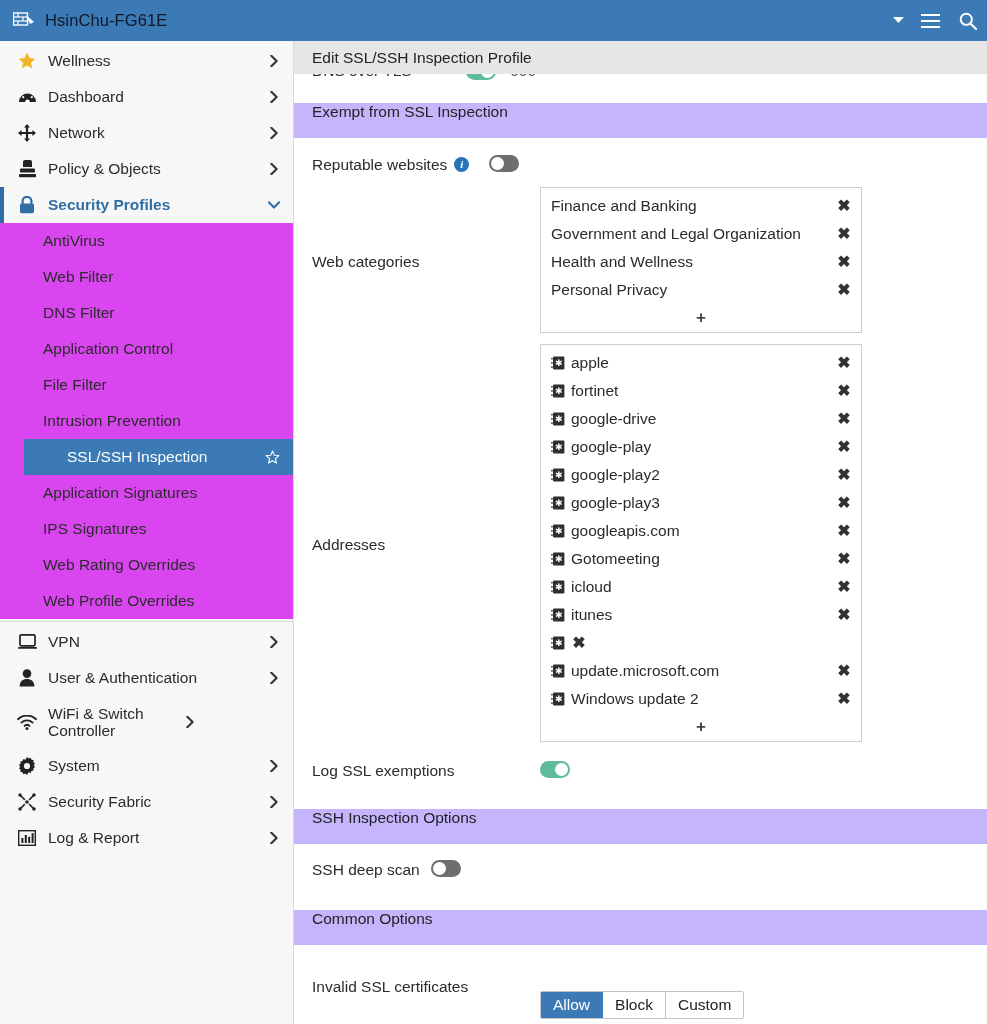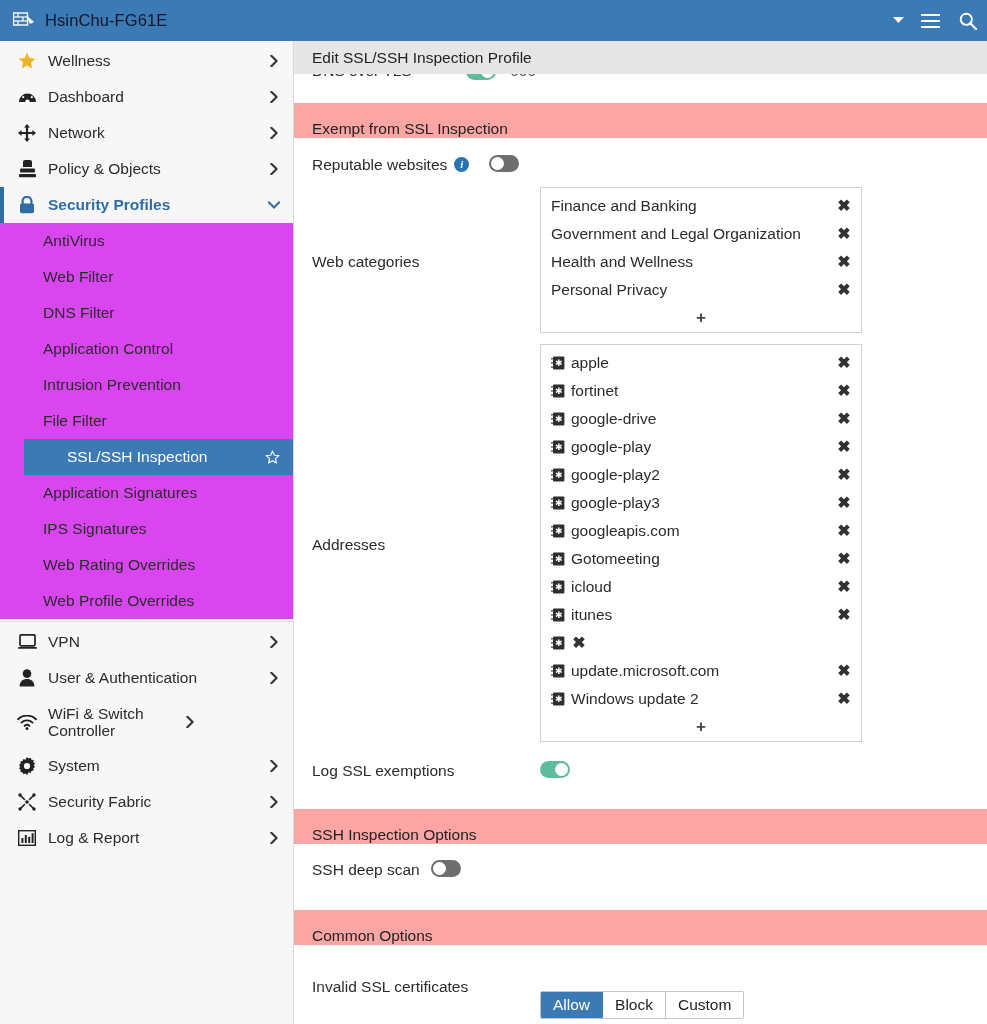--- a/index.html
+++ b/index.html
@@ -114,23 +114,23 @@
   .clipped-row {
     height: 22px; overflow: hidden;
     display: flex; align-items: flex-start;
     padding-left: 18px;
     margin-top: -11px;
   }
   .clipped-inner { display: flex; align-items: center; height: 28px; margin-top: -6px; }
   .clipped-inner .c-lbl { font-size: 15.5px; color: #2b2b2b; width: 154px; }
 
   .section-head {
-    background: #fca5a5;
+    background: #c4b5fd;
     height: 35px;
-    display: flex; align-items: flex-end;
+    display: flex; align-items: flex-start;
     padding-left: 18px;
     font-size: 15.5px; color: #222;
   }
   .spacer-sm { height: 18px; }
 
   .form-row {
     display: flex; align-items: center;
     padding-left: 18px;
     min-height: 30px;
   }
@@ -335,24 +335,24 @@
         <div class="sub-item">
           <span class="sub-lbl">Web Filter</span>
         </div>
         <div class="sub-item">
           <span class="sub-lbl">DNS Filter</span>
         </div>
         <div class="sub-item">
           <span class="sub-lbl">Application Control</span>
         </div>
         <div class="sub-item">
+          <span class="sub-lbl">File Filter</span>
+        </div>
+        <div class="sub-item">
           <span class="sub-lbl">Intrusion Prevention</span>
-        </div>
-        <div class="sub-item">
-          <span class="sub-lbl">File Filter</span>
         </div>
         <div class="sub-item selected">
           <span class="sub-lbl">SSL/SSH Inspection</span>
           <span class="star">
             <svg width="15" height="15" viewBox="0 0 18 18">
                 <path d="M9 1.2 L11.2 6.2 L16.6 6.7 L12.5 10.4 L13.7 15.7 L9 13 L4.3 15.7 L5.5 10.4 L1.4 6.7 L6.8 6.2 Z" fill="none" stroke="#ffffff" stroke-width="1.3" stroke-linejoin="round"></path>
               </svg>
           </span>
         </div>
         <div class="sub-item">

